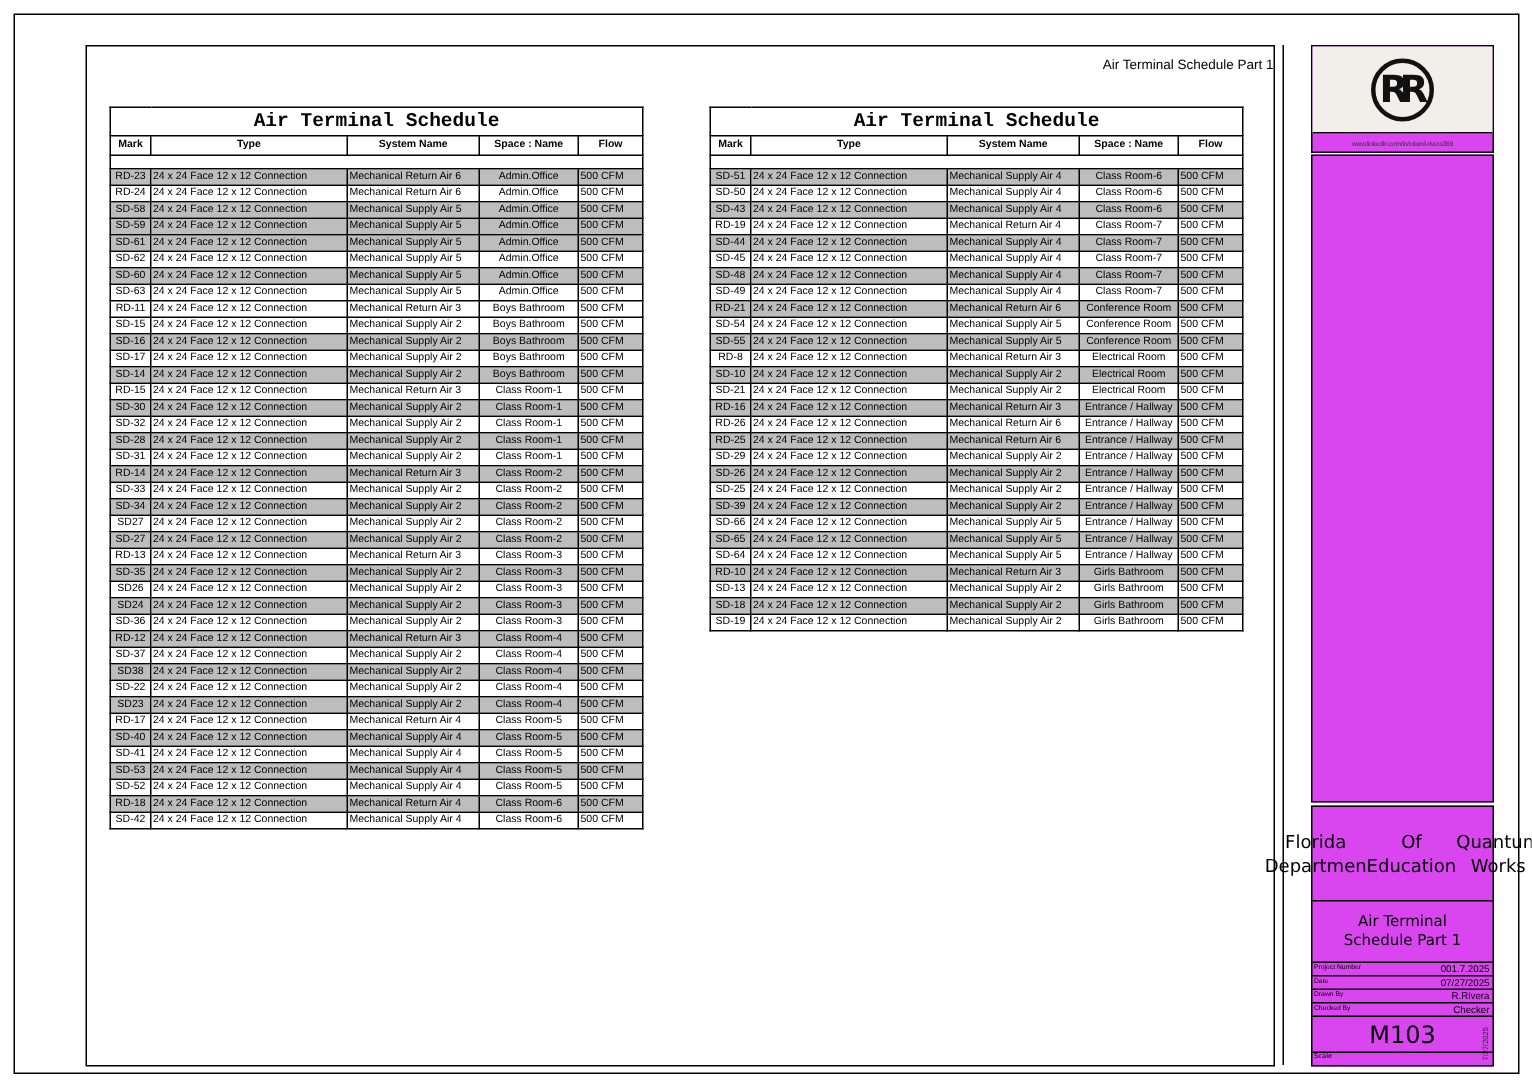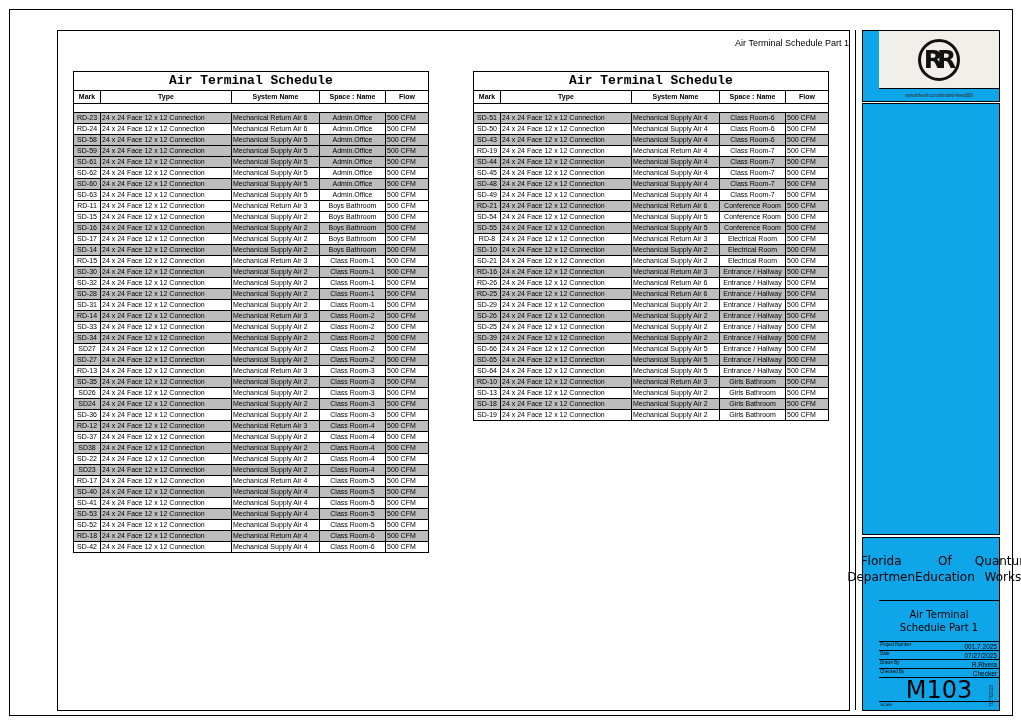--- a/index.html
+++ b/index.html
@@ -21,34 +21,34 @@
   tr.shaded td{background:#bdbdbd;}
   td.c-mark{text-align:center;height:10px;}
   td.c-type{text-align:left;padding-left:2px;}
   td.c-sys{text-align:left;padding-left:3px;}
   td.c-space{text-align:center;}
   td.c-flow{text-align:left;}
   #table-left{left:73px;top:71px;}
   #table-right{left:473px;top:71px;}
   
   #titleblock{left:862px;top:30px;width:122px;height:680px;}
-  .tb-box{position:absolute;left:0;width:120px;border:1px solid #000;background:#0ea5e9;padding-left:16px;}
+  .tb-box{position:absolute;left:12px;width:120px;border:1px solid #000;background:#d946ef;}
   #logo-box{top:0;height:70px;}
   #logo-area{height:57px;background:#f1efe9;display:flex;align-items:center;justify-content:center;border-bottom:1px solid #000;}
   #logo-circle{width:42px;height:42px;border:3px solid #111;border-radius:50%;display:flex;align-items:center;justify-content:center;box-sizing:border-box;background:transparent;}
   #logo-circle span{font-family:"DejaVu Sans",sans-serif;font-weight:bold;font-size:25px;letter-spacing:-6px;padding-right:4px;color:#111;}
   #logo-url{height:12px;display:flex;align-items:center;justify-content:center;font-size:4.5px;color:#333;letter-spacing:-0.2px;}
   #empty-box{top:73px;height:430px;}
   #info-box{top:507px;height:172px;font-family:"DejaVu Sans",sans-serif;}
   #client-box{height:62px;display:flex;flex-direction:row;align-items:center;justify-content:center;text-align:center;font-size:12px;line-height:1.35;}
   #sheet-title-box{height:40px;border-top:1px solid #000;display:flex;flex-direction:column;align-items:center;justify-content:center;text-align:center;font-size:10px;line-height:1.35;}
   .field-row{position:relative;border-top:1px solid #000;height:8px;font-family:"Liberation Sans",sans-serif;}
   .field-label{position:absolute;left:1px;top:0;font-size:4.5px;}
   .field-value{position:absolute;right:2px;bottom:0;font-size:6.5px;}
-  #sheet-number-box{border-top:1px solid #000;height:23px;display:flex;align-items:center;justify-content:center;font-size:24px;}
+  #sheet-number-box{border-top:1px solid #000;height:23px;display:flex;align-items:center;justify-content:center;font-size:16px;}
   #scale-row{position:relative;border-top:1px solid #000;height:11px;}
   #plot-stamp{left:988px;top:645px;height:62px;writing-mode:vertical-rl;transform:rotate(180deg);font-size:5px;color:#222;}
 </style>
 </head>
 <body>
 
 <div class="abs" id="sheet-border"></div>
 <div class="abs" id="drawing-area"></div>
 <div class="abs" id="tb-sep"></div>
 

